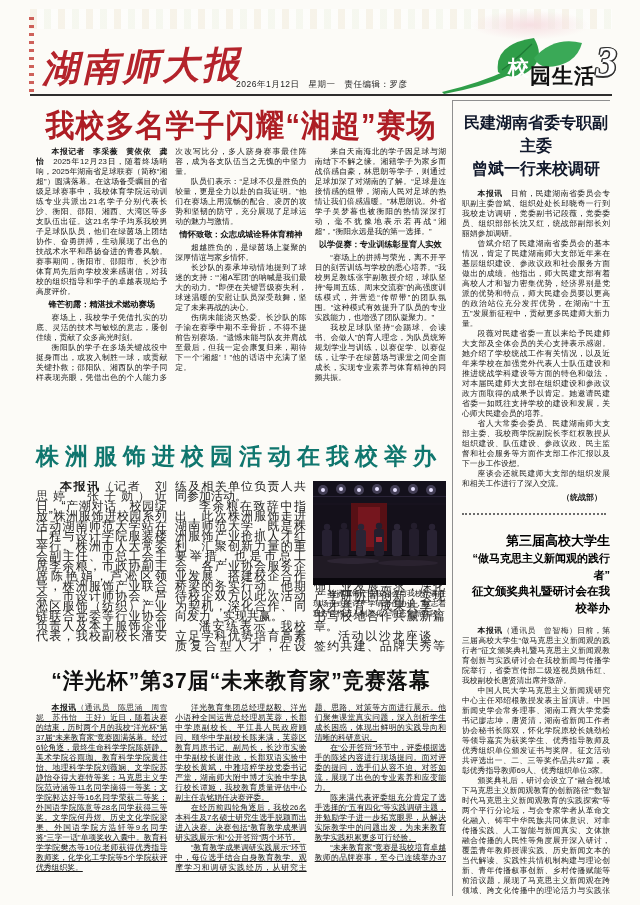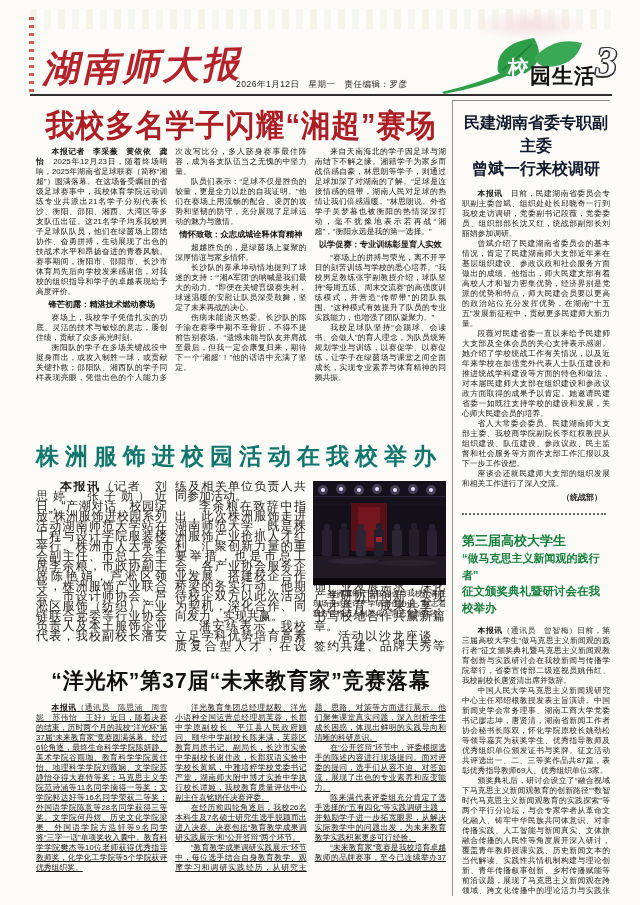--- a/index.html
+++ b/index.html
@@ -43,21 +43,21 @@
   .mid-side .para{font-size:7.8px;line-height:10px;text-align:justify;margin-top:4px;}
   .bot-title{margin:14px 0 0 0;text-align:center;font-size:21px;font-weight:900;color:#101010;
     letter-spacing:1px;white-space:nowrap;transform:scaleY(1.05);}
   .botart{margin-top:8px;height:170px;text-decoration:underline;}
   
   .sidebar{position:absolute;left:452px;top:100px;width:158px;height:796px;border-left:1px solid #8f8f8f;
     border-top:1px solid #8f8f8f;padding:6px 0 0 9px;box-sizing:border-box;overflow:hidden;}
   .sb-art{overflow:hidden;}
   .sb-art1{min-height:352px;}
   .sb-title{text-align:center;font-weight:900;font-size:16px;line-height:1.45;color:#0f172a;margin:4px 0 8px 0;}
-  .sb-title2{text-align:left;font-weight:900;color:#15803d;margin:6px 0 8px 0;}
+  .sb-title2{text-align:right;font-weight:900;color:#000000;margin:6px 0 8px 0;}
   .sb-title2 .t1{font-size:13px;line-height:1.5;}
   .sb-title2 .t2{font-size:11px;line-height:1.5;}
   .sb-title2 .t3{font-size:11.5px;line-height:1.5;}
   .sb-art .para{font-size:7.8px;line-height:10px;text-align:justify;}
   .sb-sign{text-align:right;font-weight:bold;font-size:8px;margin:3px 8px 0 0;}
   .sb-sep{border-top:2px dotted #6c6c6c;margin:10px 4px 10px 0;}
 </style>
 </head>
 <body>
 

